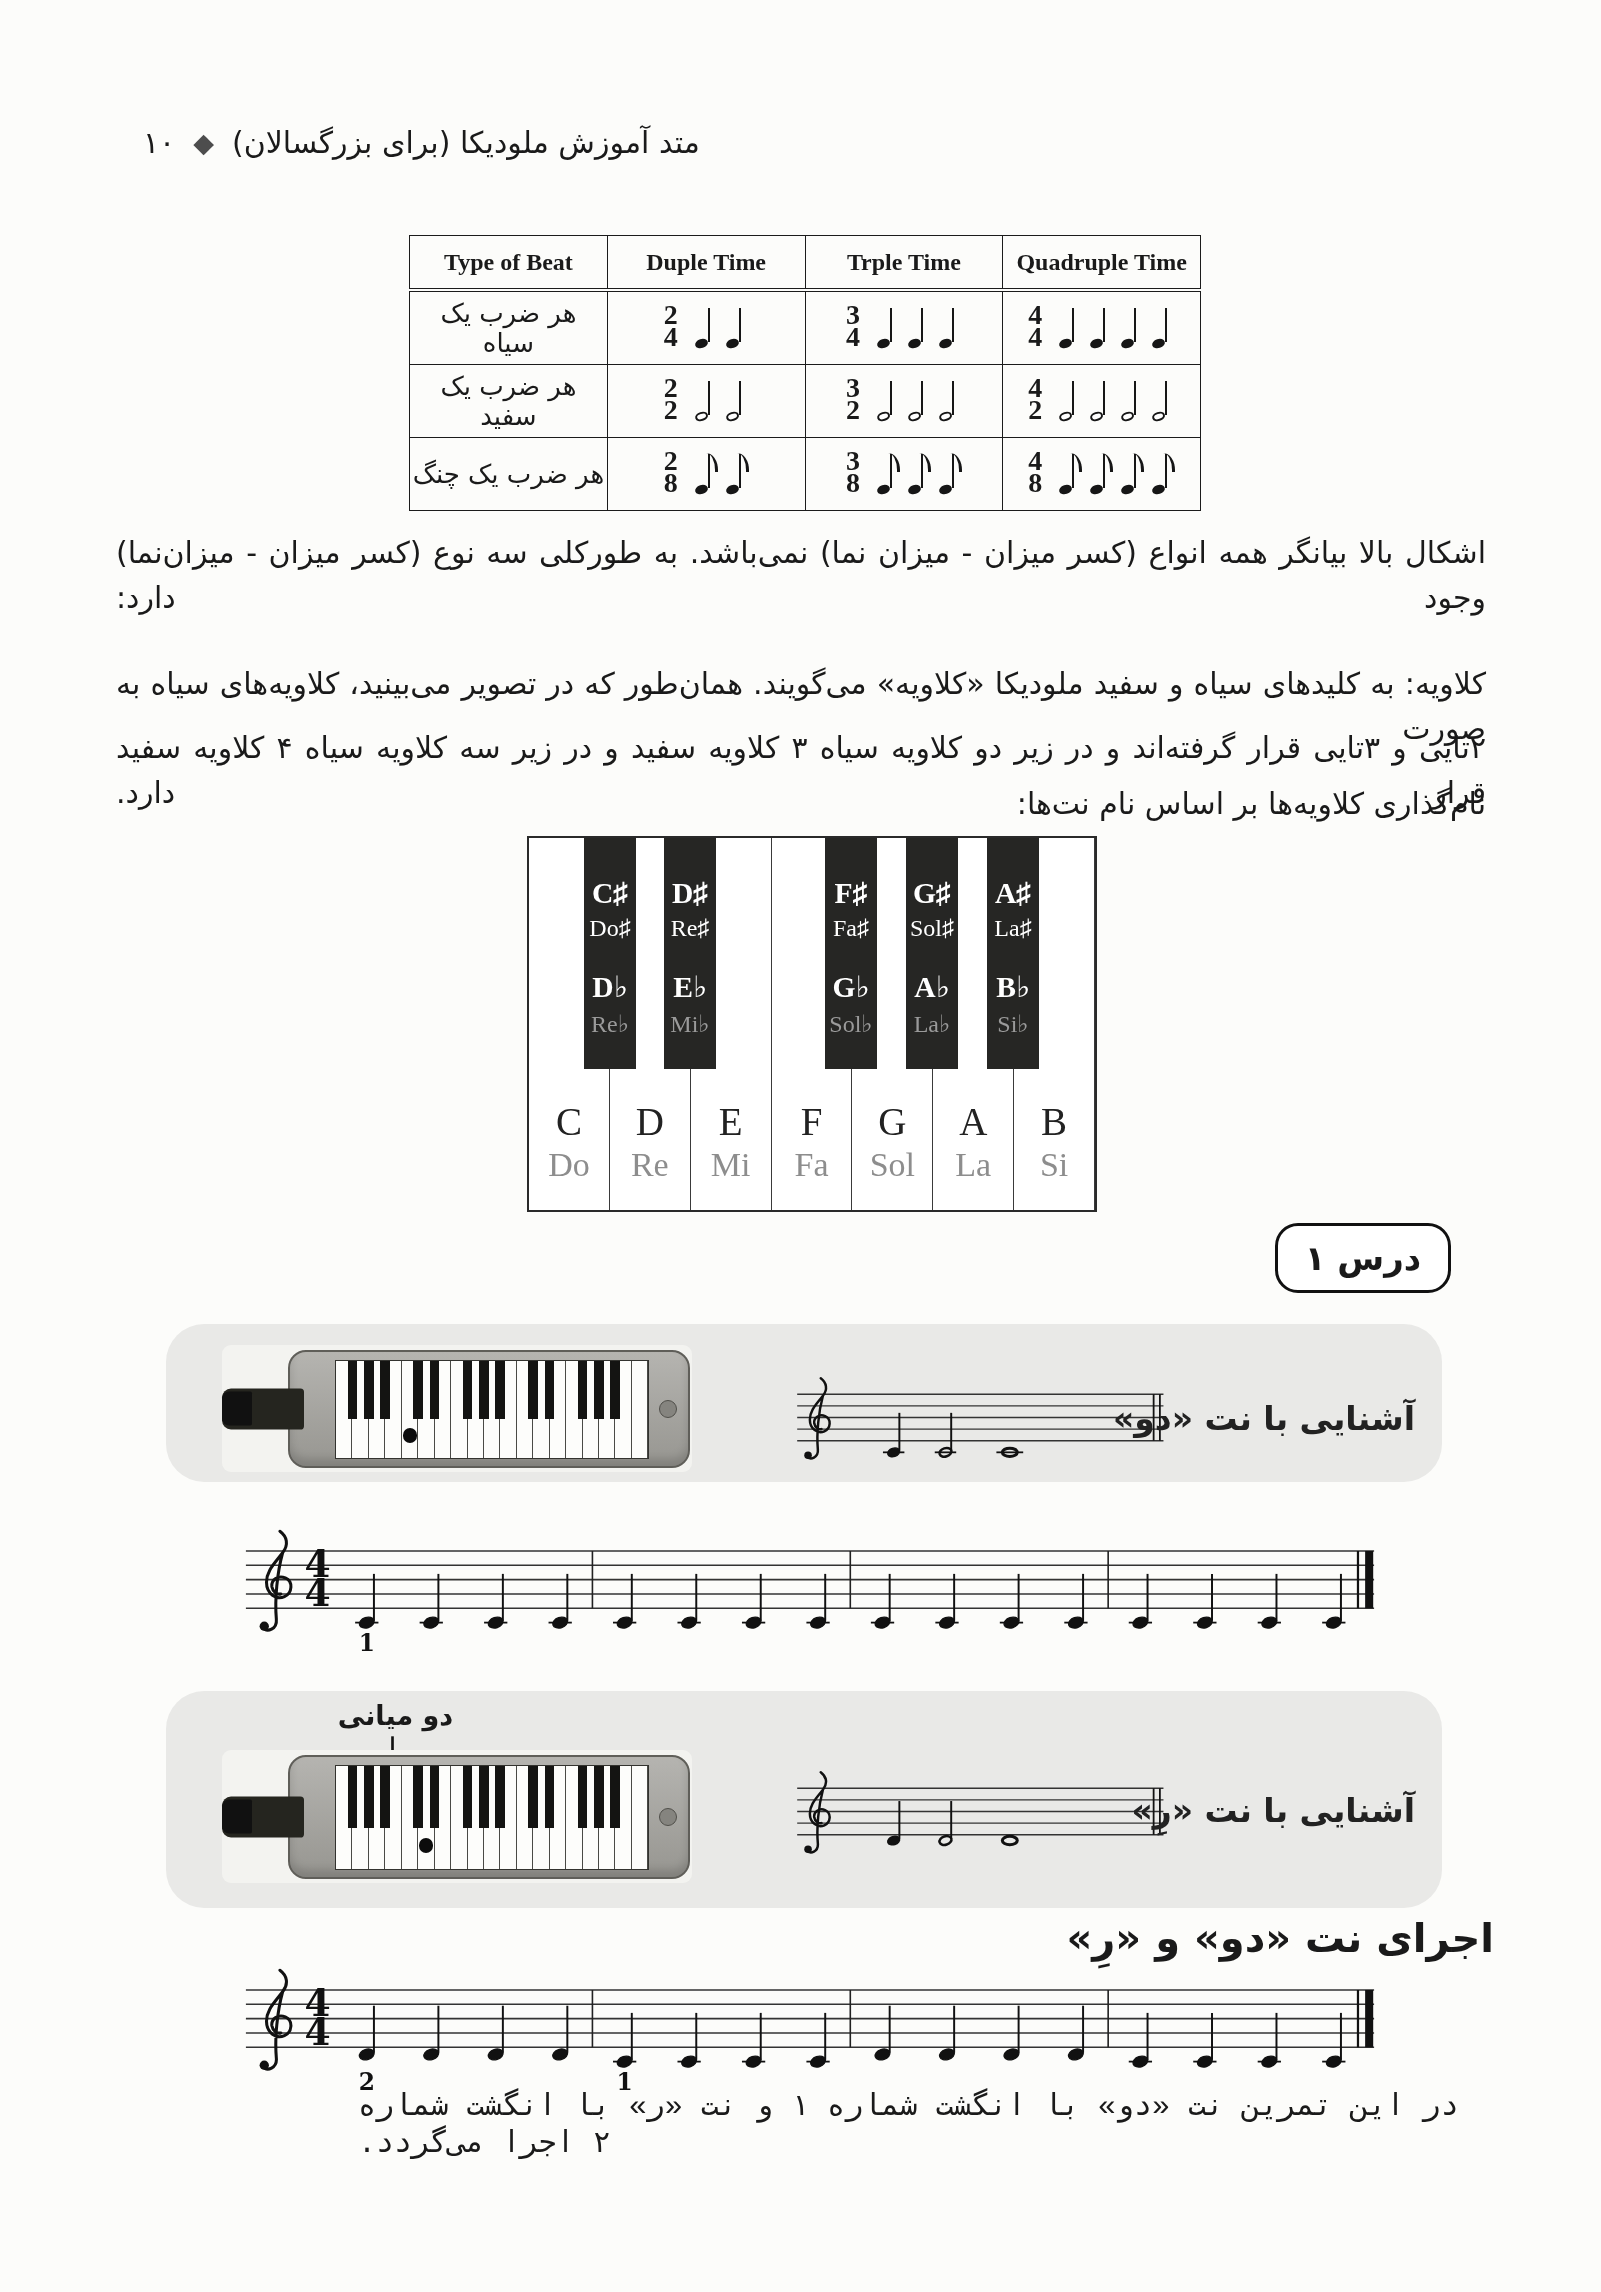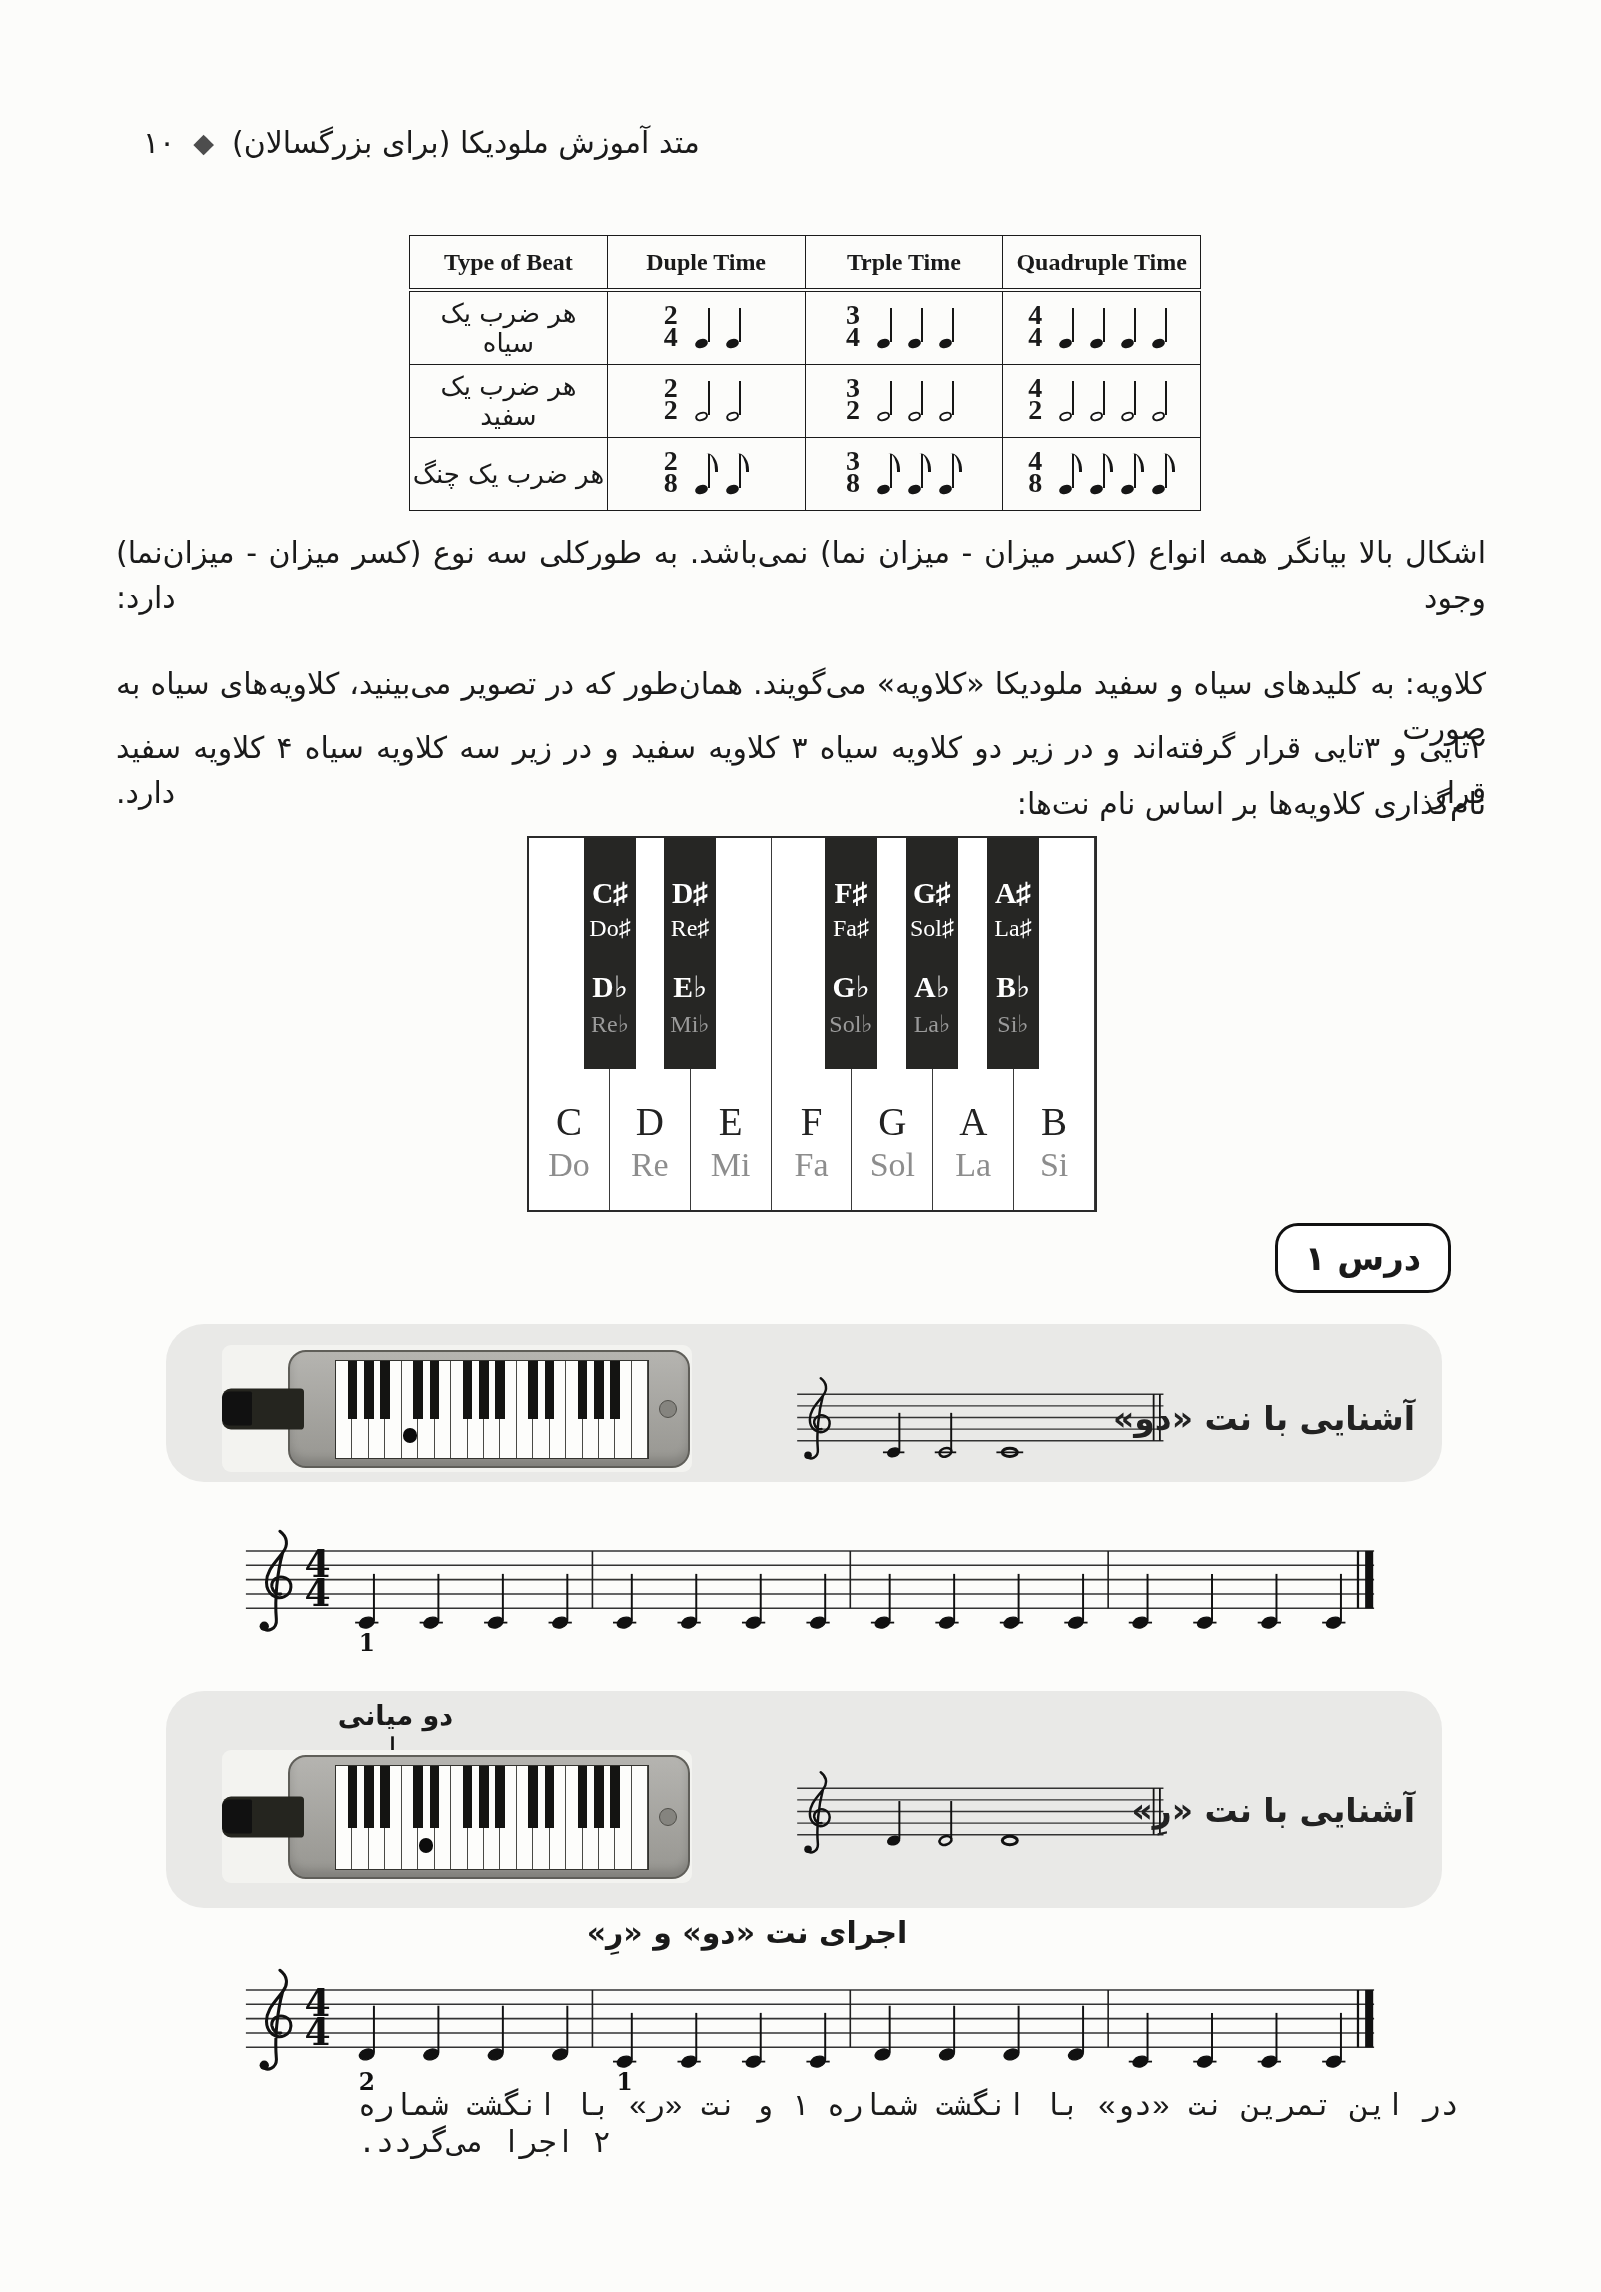--- a/index.html
+++ b/index.html
@@ -86,22 +86,22 @@
   .melo .dot{position:absolute;width:14.3px;height:14.3px;border-radius:50%;background:#0c0c0c;
              z-index:4;bottom:16%;}
   .melo .btn{position:absolute;right:11.6px;top:50%;transform:translateY(-50%);width:16px;height:16px;
              border-radius:50%;background:#85847f;border:1.8px solid #504f4a;}
 
   .arrowlbl{position:absolute;left:315px;top:1700px;width:161px;text-align:center;direction:rtl;
             font-size:27px;font-weight:bold;}
   .staffbox{position:absolute;}
 
   
-  .caption{position:absolute;left:0;top:1915px;width:1494px;text-align:center;direction:rtl;
-           font-size:30px;font-weight:600;}
+  .caption{position:absolute;left:0;top:1915px;width:1494px;text-align:right;direction:rtl;
+           font-size:40px;font-weight:600;}
   .footnote{position:absolute;left:358px;top:2087px;width:1115px;direction:rtl;text-align:left;
             font-size:30px;font-family:Liberation Mono, monospace;}
 </style>
 </head>
 <body>
 
 <div class="page">
 
   <div class="hdr">
     <span class="ttl">متد آموزش ملودیکا (برای بزرگسالان)</span>

